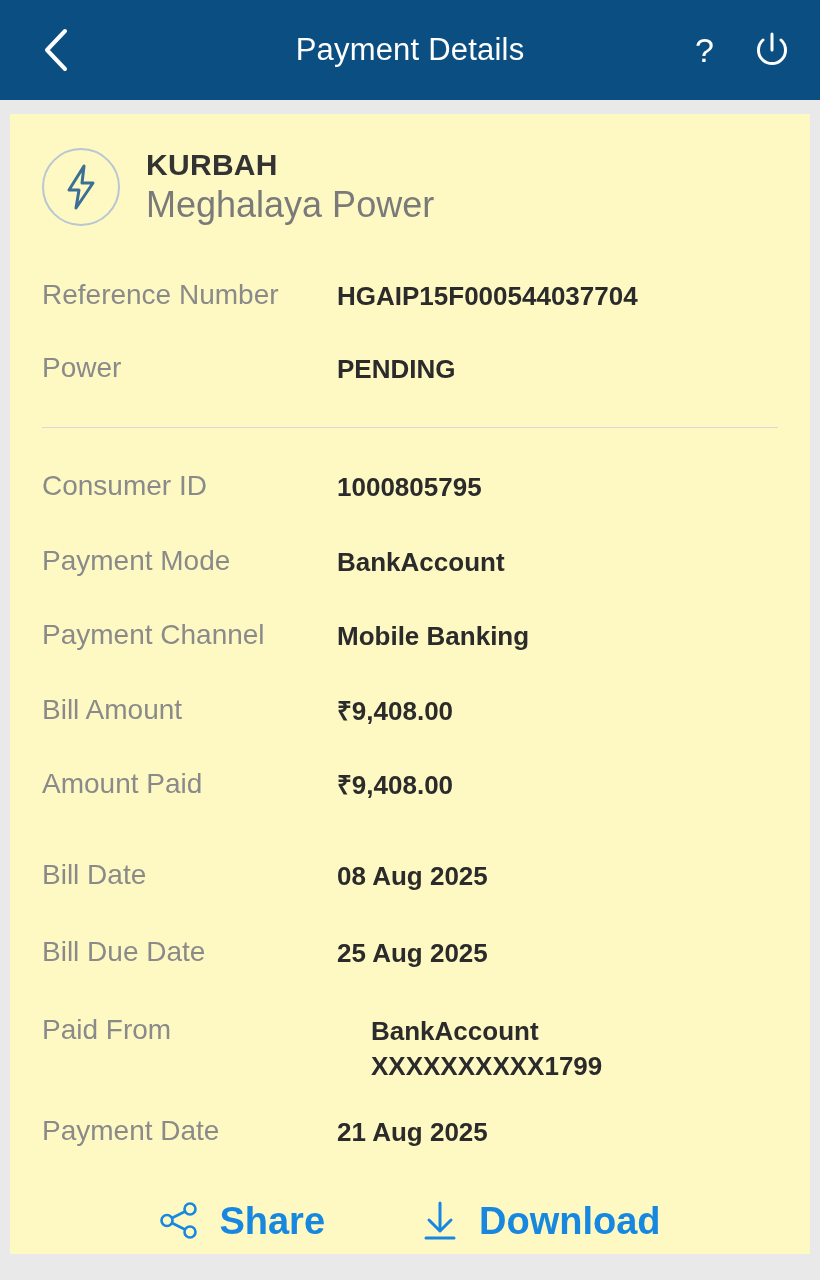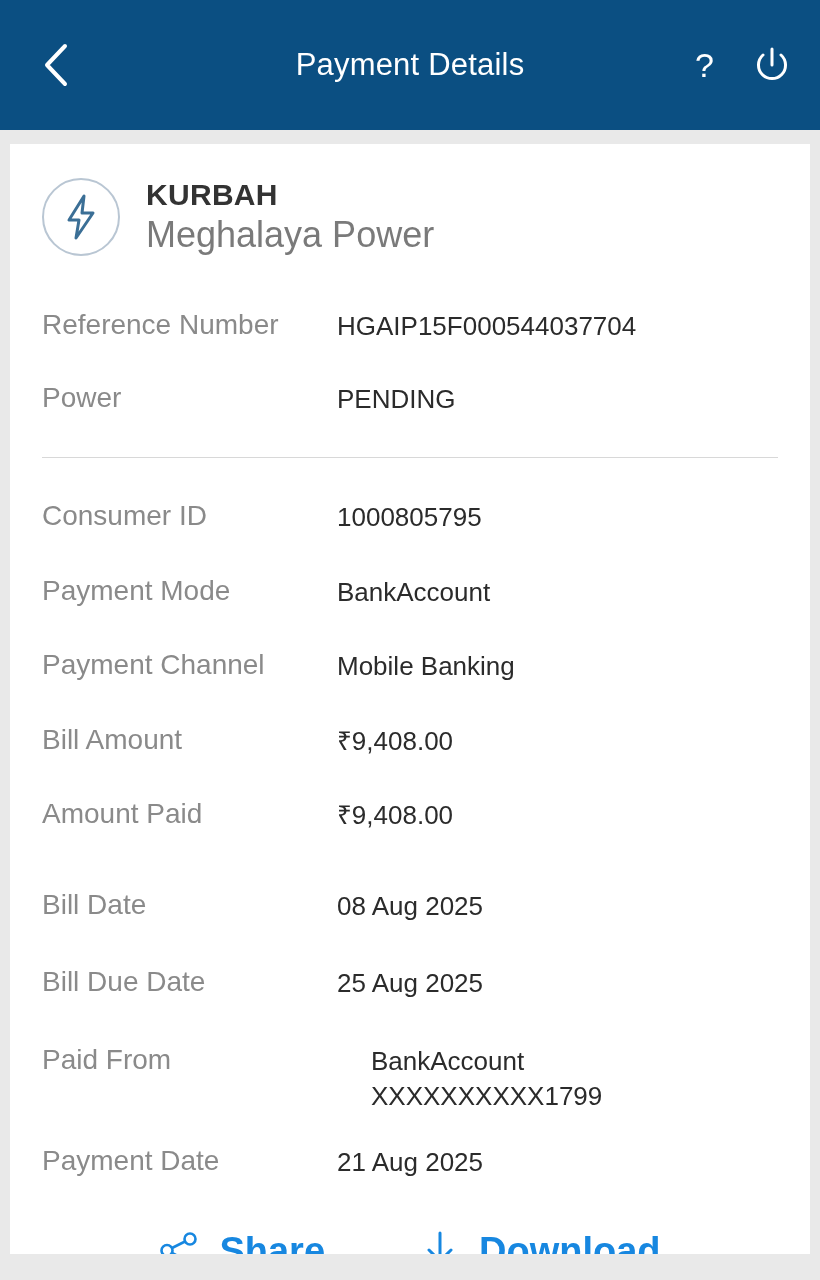--- a/index.html
+++ b/index.html
@@ -15,21 +15,21 @@
     position: relative;
     width: 820px;
     height: 1280px;
     background: #e9e9e9;
     display: flex;
     flex-direction: column;
   }
 
   
   .header {
-    height: 130px;
+    height: 100px;
     background: #0b4f82;
     display: flex;
     align-items: center;
     padding: 0 28px;
     flex: 0 0 auto;
     position: relative;
   }
   .hdr-back {
     width: 56px;
     height: 56px;
@@ -72,21 +72,21 @@
     cursor: pointer;
   }
 
   
   .card-wrap {
     flex: 1 1 auto;
     padding: 14px 10px 0 10px;
     overflow: hidden;
   }
   .card {
-    background: #ffffff;
+    background: #fef9c3;
     width: 100%;
     height: 100%;
     padding: 34px 32px 16px 32px;
     position: relative;
   }
 
   
   .biller {
     display: flex;
     align-items: center;
@@ -125,21 +125,21 @@
   .row .label {
     width: 295px;
     flex: 0 0 295px;
     font-size: 28px;
     color: #8a8a8a;
     font-weight: 400;
   }
   .row .value {
     font-size: 26px;
     color: #2b2b2b;
-    font-weight: 400;
+    font-weight: 700;
     line-height: 1.33;
   }
   .row.tall { padding: 19px 0; }
   .row.tall2 { padding: 20px 0; }
 
   .divider {
     height: 1px;
     background: #d8d8d8;
     margin: 22px 0 22px 0;
   }

